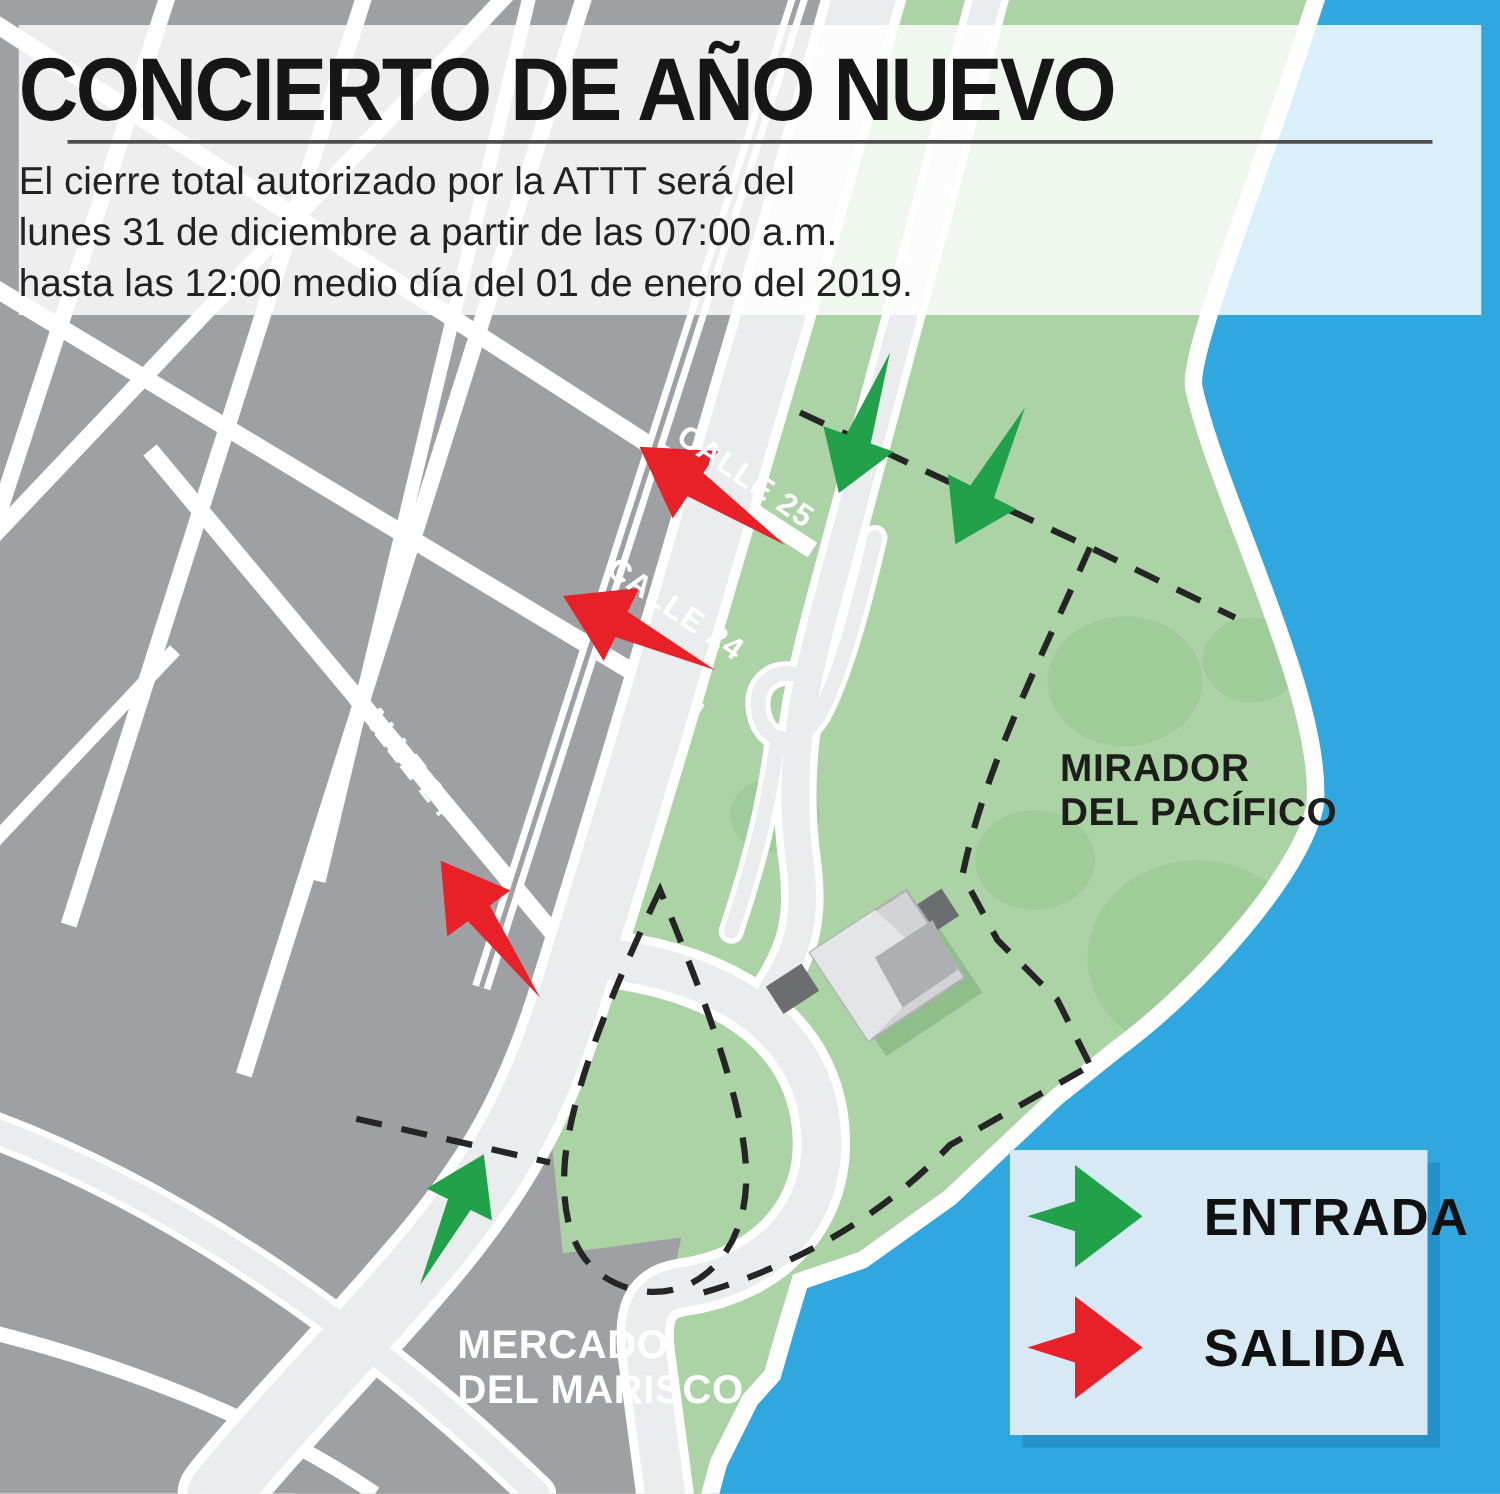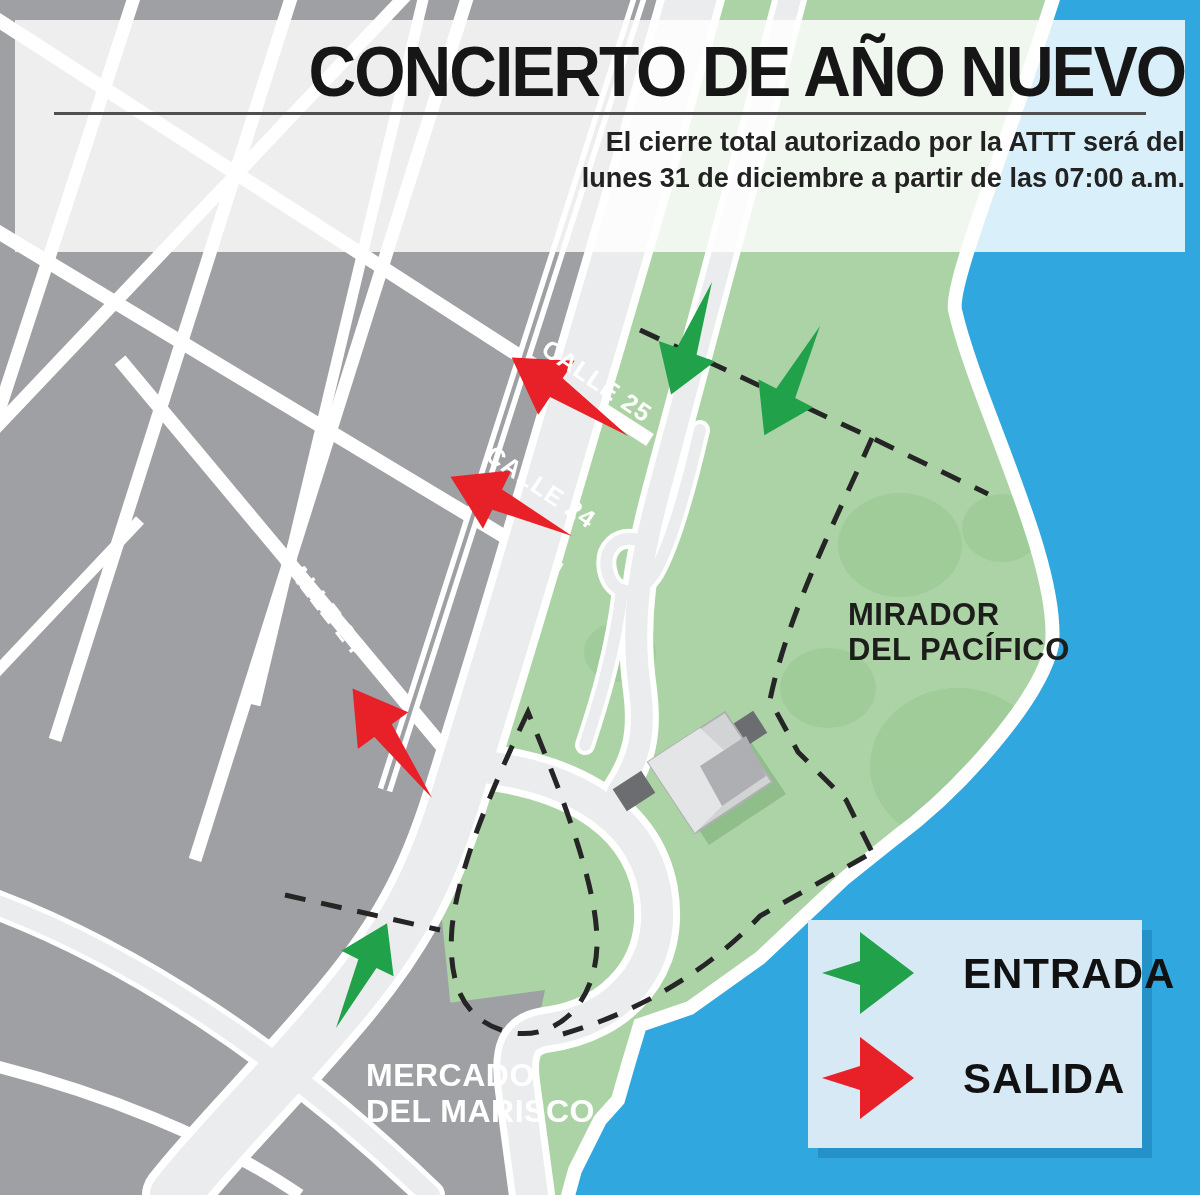--- a/index.html
+++ b/index.html
@@ -6,25 +6,25 @@
   #stage-wrap{position:relative;width:1200px;height:1195px;overflow:hidden;
     font-family:"Liberation Sans",sans-serif;}
   #map-svg{position:absolute;left:0;top:0;}
   .lbl{font-family:"Liberation Sans",sans-serif;font-weight:bold;}
   .street-lbl{fill:#ffffff;font-size:25px;letter-spacing:1px;}
   .area-lbl-dark{fill:#1d1d1b;font-size:31px;letter-spacing:0.5px;}
   .area-lbl-white{fill:#ffffff;font-size:32px;letter-spacing:0.5px;}
   .legend-lbl{fill:#111111;font-size:42px;letter-spacing:1px;}
   
   #header-panel{position:absolute;left:15px;top:20px;width:1170px;height:232px;
-    background:rgba(255,255,255,0.82);z-index:5;text-align:right;}
+    background:rgba(255,255,255,0.82);z-index:5;text-align:left;}
   #page-title{margin-top:18px;font-size:66px;font-weight:900;color:#161616;
     letter-spacing:-2px;transform:scaleY(1.08);display:inline-block;line-height:1;}
   #title-divider{width:1092px;height:0;border-top:3px solid #4f4f4f;margin:8px auto 10px auto;}
-  .sub-line{font-size:27px;font-weight:bold;color:#222222;line-height:1.32;}
+  .sub-line{font-size:31px;font-weight:normal;color:#222222;line-height:1.32;}
 </style>
 </head>
 <body>
 
 <div id="stage-wrap">
 
 <svg id="map-svg" width="1200" height="1195" viewBox="0 0 1200 1195">
   <defs>
 
     <path id="marrow" d="M0,0 L-9,64 L-26,64 L0,104 L26,64 L9,64 Z"></path>
@@ -132,15 +132,16 @@
     <text class="lbl legend-lbl" x="963" y="988">ENTRADA</text>
     <text class="lbl legend-lbl" x="963" y="1093">SALIDA</text>
   </g>
 </svg>
 
 <div id="header-panel">
   <div id="page-title">CONCIERTO DE AÑO NUEVO</div>
   <div id="title-divider"></div>
   <div class="sub-line">El cierre total autorizado por la ATTT será del</div>
   <div class="sub-line">lunes 31 de diciembre a partir de las 07:00 a.m.</div>
+  <div class="sub-line">hasta las 12:00 medio día del 01 de enero del 2019.</div>
 </div>
 
 </div>
 
 </body></html>

